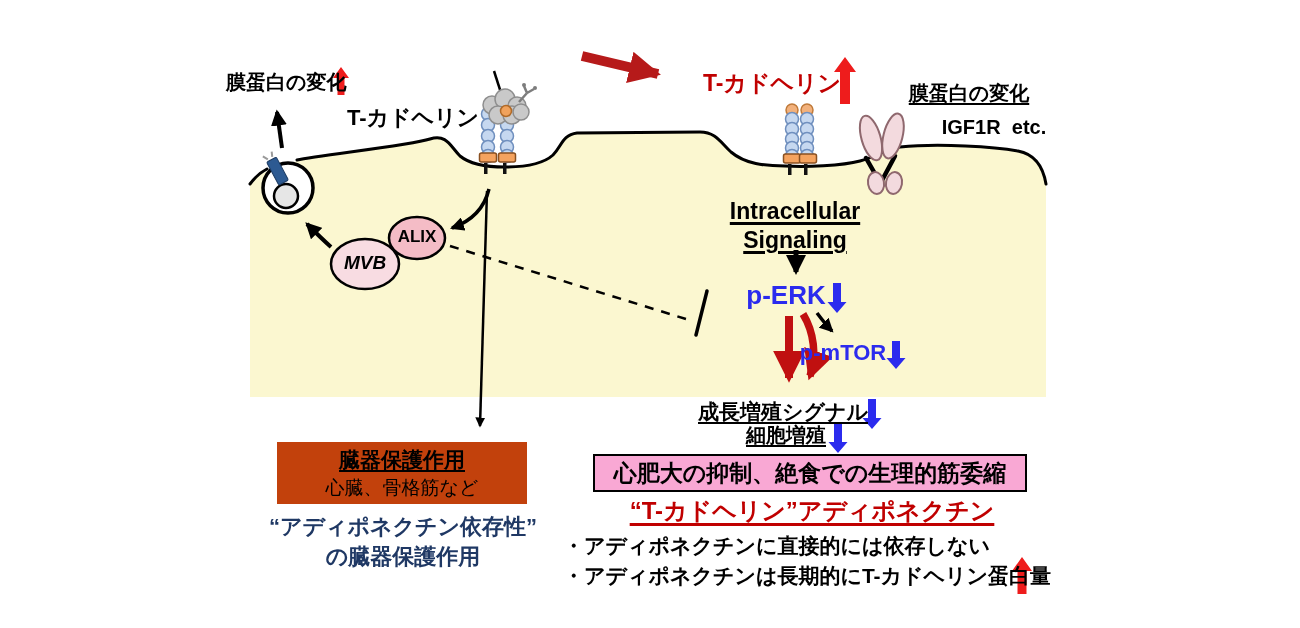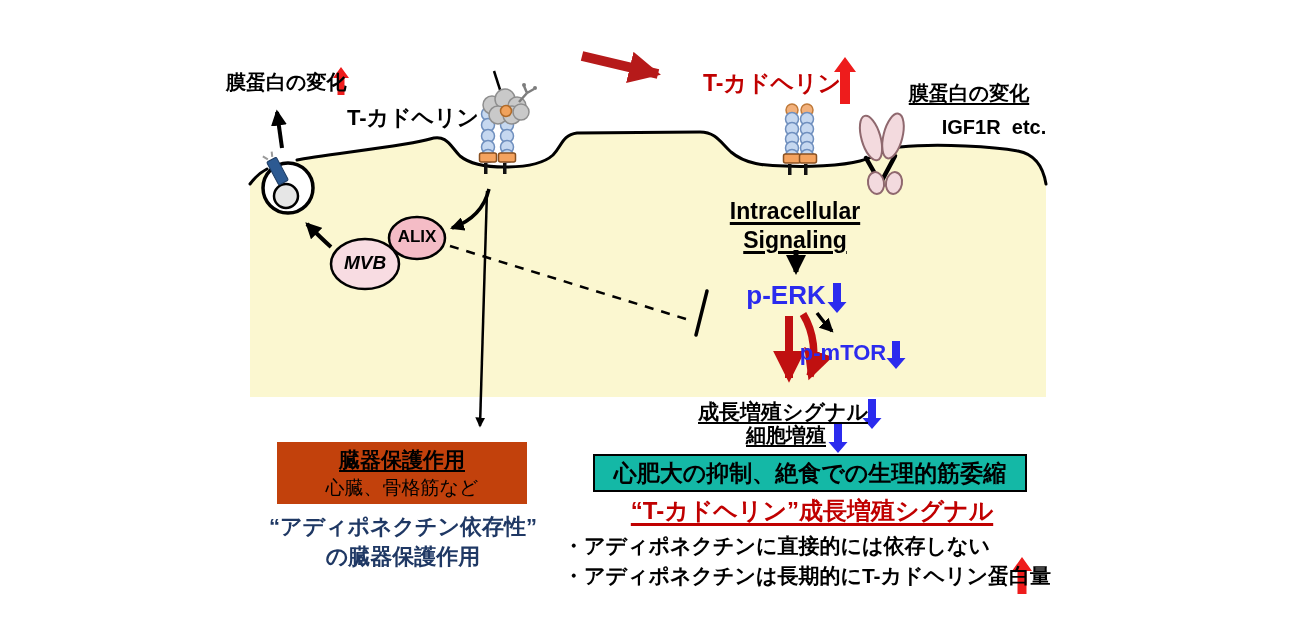--- a/index.html
+++ b/index.html
@@ -18,21 +18,21 @@
   .tcadLeft{left:413px;top:105px;font-size:22px;}
   .tcadRed{left:772px;top:70px;font-size:23px;color:#C00000;}
   .memChange{left:969px;top:82px;font-size:20px;}
   .igf1r{left:962px;top:116px;font-size:20px;margin-left:32px;}
   .intra{left:795px;top:198px;font-size:23px;}
   .intra div{text-decoration:underline;text-decoration-thickness:2.5px;text-underline-offset:3px;margin-bottom:3px;}
   .perk{left:786px;top:281px;font-size:26px;color:#2B2BEE;}
   .pmtor{left:843px;top:340px;font-size:22px;color:#2B2BEE;}
   .growth{left:783px;top:400px;font-size:21px;}
   .cellp{left:786px;top:424px;font-size:20px;}
-  .hlbox{left:593px;top:454px;width:430px;height:34px;background:#14b8a6;
+  .hlbox{left:593px;top:454px;width:430px;height:34px;background:#f9a8d4;
          border:2.5px solid #000;font-size:23px;font-weight:bold;text-align:center;
          line-height:34px;position:absolute;white-space:nowrap;}
   .redHeading{left:812px;top:497px;font-size:24px;color:#C00000;text-decoration:underline;
               text-decoration-thickness:2.5px;text-underline-offset:4px;}
   .bullet1{left:563px;top:534px;font-size:21px;}
   .bullet2{left:563px;top:564px;font-size:21px;}
   .mvb{left:365px;top:252px;font-size:19px;font-style:italic;}
   .alix{left:417px;top:227px;font-size:17px;}
   .organBox{left:277px;top:442px;width:250px;height:62px;background:#c2410c;position:absolute;
             display:flex;flex-direction:column;align-items:center;justify-content:center;}
@@ -183,21 +183,21 @@
 <div class="lbl ctr intra">
   <div>Intracellular</div>
   <div>Signaling</div>
 </div>
 <div class="lbl ctr perk">p-ERK</div>
 <div class="lbl ctr pmtor">p-mTOR</div>
 <div class="lbl ctr ul growth">成長増殖シグナル</div>
 <div class="lbl ctr ul cellp">細胞増殖</div>
 
 <div class="hlbox">心肥大の抑制、絶食での生理的筋委縮</div>
-<div class="lbl ctr redHeading">“T-カドヘリン”成長増殖シグナル</div>
+<div class="lbl ctr redHeading">“T-カドヘリン”アディポネクチン</div>
 <div class="lbl bullet1">・アディポネクチンに直接的には依存しない</div>
 <div class="lbl bullet2">・アディポネクチンは長期的にT-カドヘリン蛋白量</div>
 
 <div class="lbl ctr mvb">MVB</div>
 <div class="lbl ctr alix">ALIX</div>
 
 <div class="organBox">
   <div class="organTitle">臓器保護作用</div>
   <div class="organSub">心臓、骨格筋など</div>
 </div>

